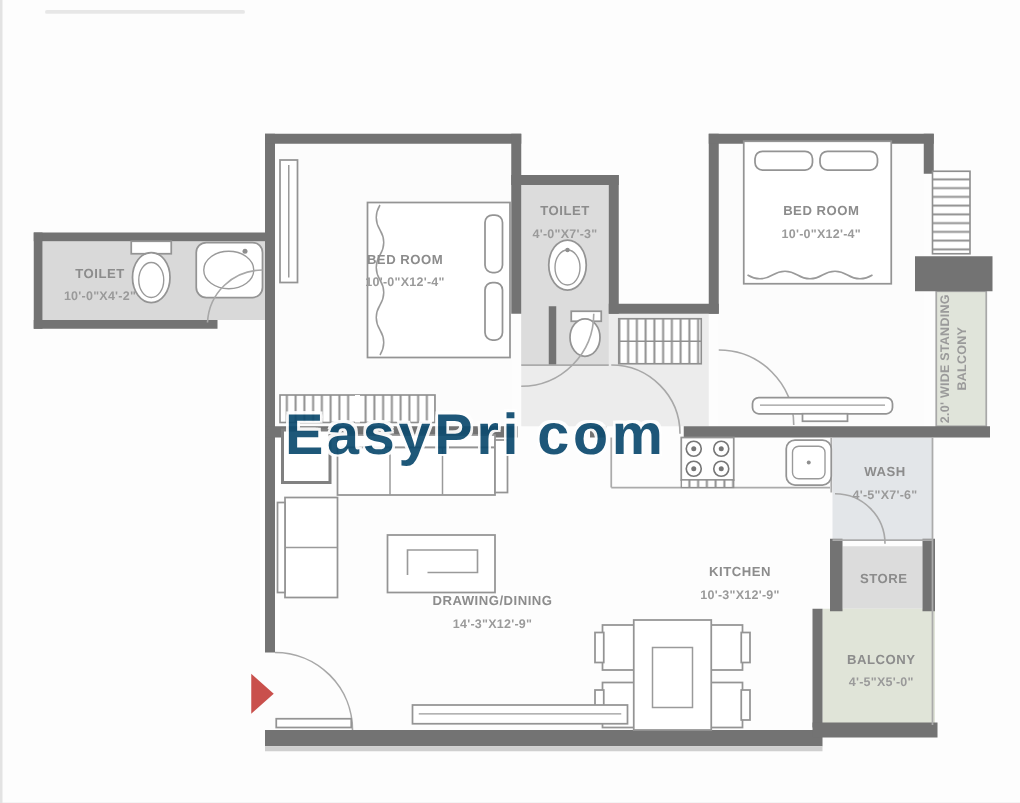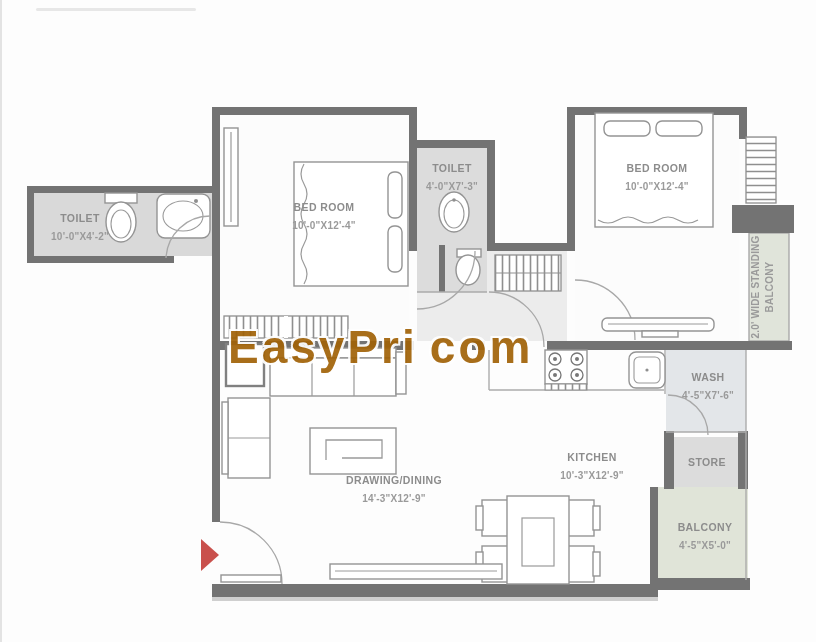--- a/index.html
+++ b/index.html
@@ -9,21 +9,21 @@
     font-family:"Liberation Sans", sans-serif;overflow:hidden;
   }
   svg{position:absolute;left:0;top:0;}
   .lbl{font:700 10.5px "Liberation Sans", sans-serif;fill:#8c8c8c;letter-spacing:.4px;}
   .dim{font:700 10px "Liberation Sans", sans-serif;fill:#9a9a9a;letter-spacing:.2px;}
   .furn{fill:#ffffff;stroke:#949494;stroke-width:1.4;}
   .thinline{stroke:#ababab;stroke-width:1.4;fill:none;}
   .arc{stroke:#a8a8a8;stroke-width:1.3;fill:none;}
   .wm{
     position:absolute;top:320px;left:226px;z-index:5;
-    font:700 46px "Liberation Sans", sans-serif;color:#a16207;letter-spacing:3px;
+    font:700 46px "Liberation Sans", sans-serif;color:#0c4a6e;letter-spacing:3px;
     text-shadow:-2px 0 0 #fff,2px 0 0 #fff,0 -2px 0 #fff,0 2px 0 #fff,
                 -2px -2px 0 #fff,2px 2px 0 #fff,-2px 2px 0 #fff,2px -2px 0 #fff;
     opacity:.92;white-space:nowrap;
   }
   .wm-gap{display:inline-block;width:12px;}
 </style>
 </head>
 <body>
 
 <div id="stage">

